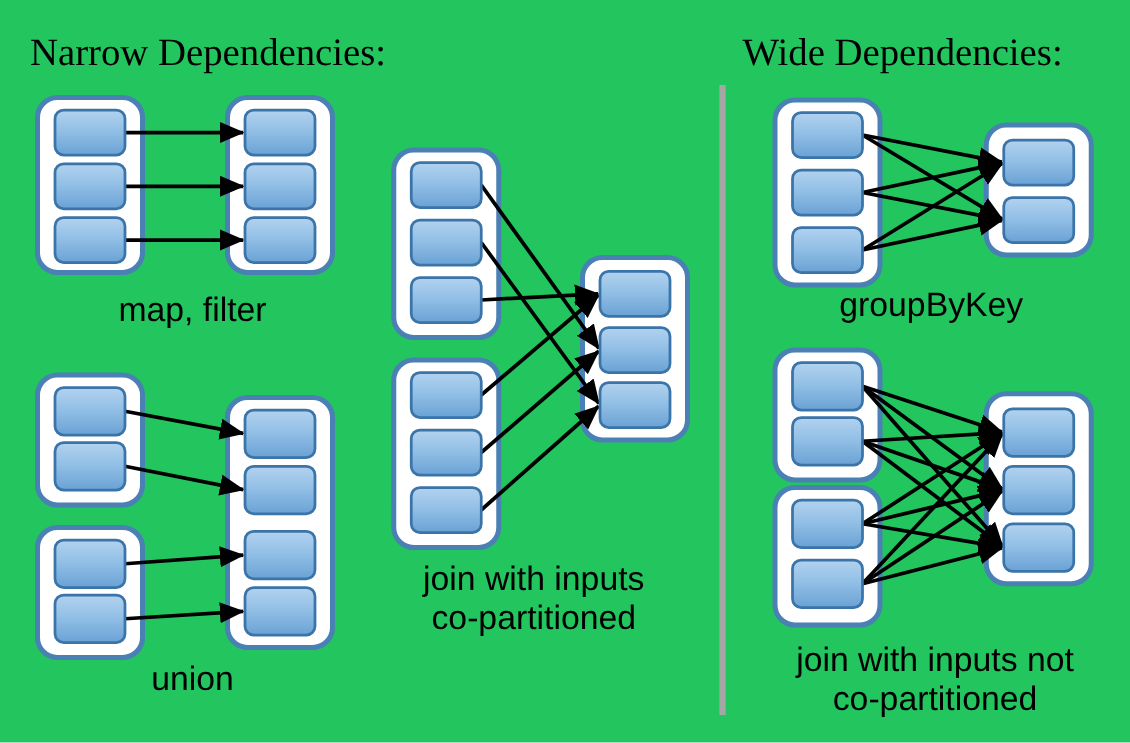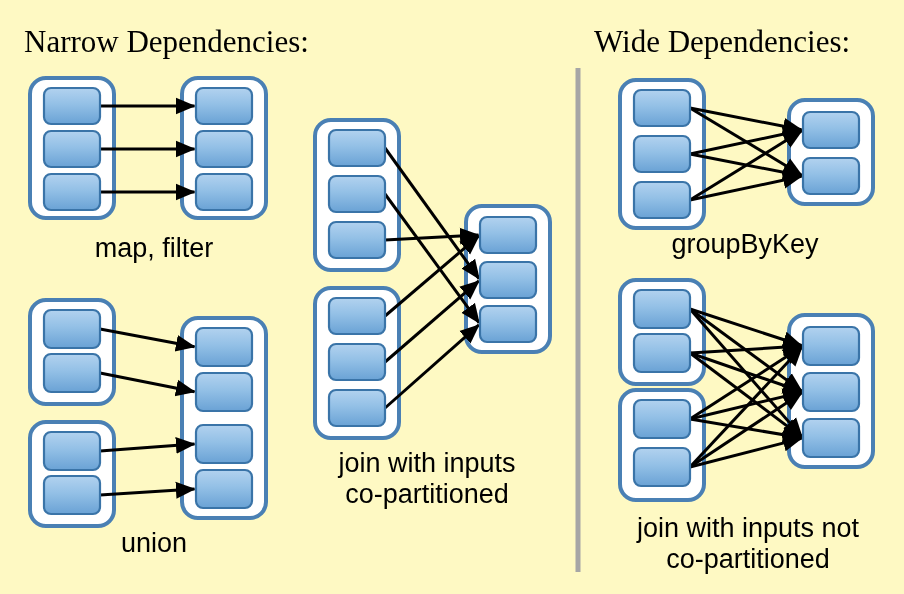--- a/index.html
+++ b/index.html
@@ -4,21 +4,21 @@
 <style>
   html, body {
     margin: 0;
     padding: 0;
     background: #ffffff;
   }
   #page {
     position: relative;
     width: 904px;
     height: 594px;
-    background: #fef9c3;
+    background: #22c55e;
     overflow: hidden;
     font-family: "Liberation Sans", sans-serif;
   }
   svg.diagram {
     position: absolute;
     top: 0;
     left: 0;
     width: 904px;
     height: 594px;
   }

